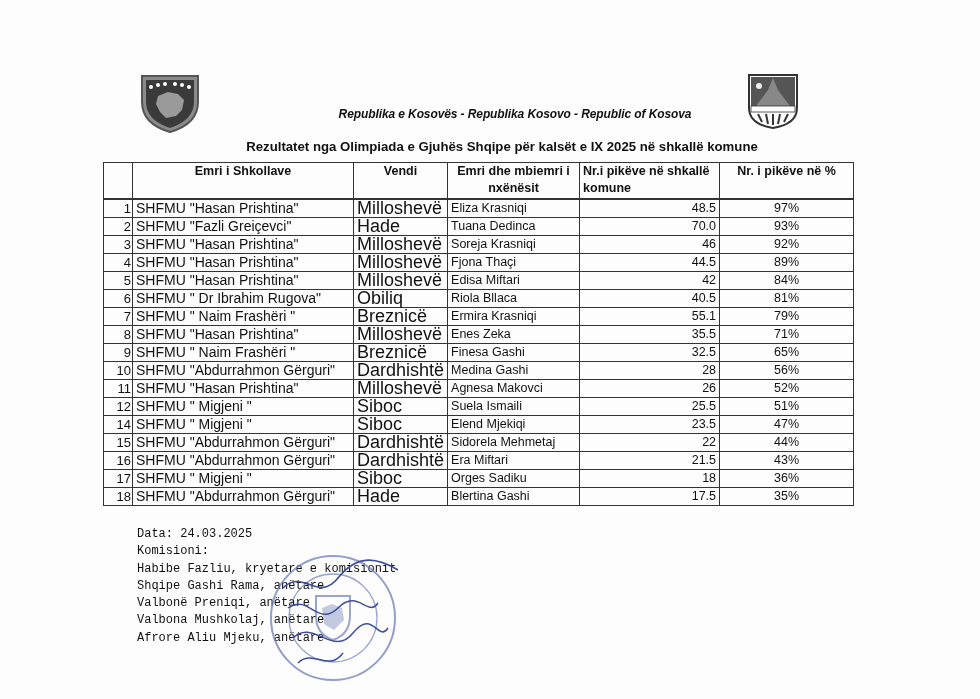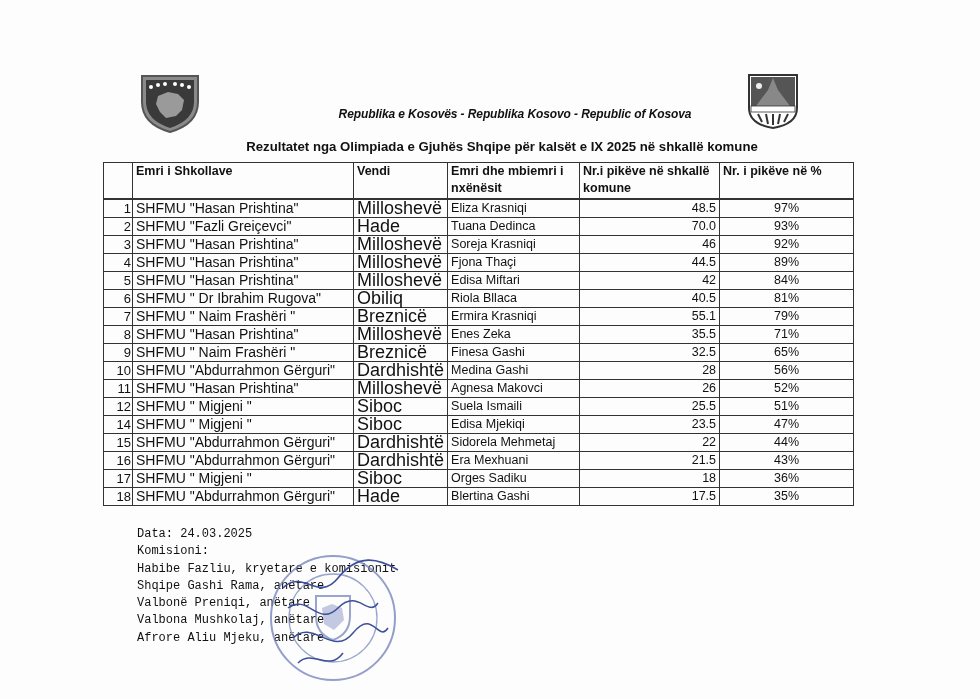--- a/index.html
+++ b/index.html
@@ -19,21 +19,21 @@
     font-weight: bold; font-size: 13.2px; padding-left: 24px; box-sizing: border-box;
   }
   table.results {
     position: absolute; left: 103px; top: 162px; border-collapse: collapse;
     font-size: 13px;
   }
   table.results td, table.results th {
     border: 1px solid #333; padding: 0 3px; height: 17px; line-height: 17px; white-space: nowrap;
   }
   table.results th {
-    font-weight: bold; text-align: left; vertical-align: top; height: 35px; line-height: 17px;
+    font-weight: bold; text-align: center; vertical-align: top; height: 35px; line-height: 17px;
     white-space: normal; font-size: 12.5px;
   }
   .c-num { width: 24px; text-align: right; padding-right: 1px !important; }
   .c-school { width: 214px; font-size: 14px; }
   .c-place { width: 84px; font-size: 18px; }
   .c-student { width: 125px; font-size: 12.5px; }
   .c-points { width: 133px; text-align: right; font-size: 12.5px; }
   .c-pct { width: 127px; text-align: center; font-size: 12.5px; }
   th.c-pct { text-align: left; }
   table.results tr.head { border-bottom: 2px solid #333; }
@@ -181,37 +181,37 @@
         <td class="c-school">SHFMU " Migjeni "</td>
         <td class="c-place">Siboc</td>
         <td class="c-student">Suela Ismaili</td>
         <td class="c-points">25.5</td>
         <td class="c-pct">51%</td>
       </tr>
       <tr>
         <td class="c-num">14</td>
         <td class="c-school">SHFMU " Migjeni "</td>
         <td class="c-place">Siboc</td>
-        <td class="c-student">Edisa Mjekiqi</td>
+        <td class="c-student">Elend Mjekiqi</td>
         <td class="c-points">23.5</td>
         <td class="c-pct">47%</td>
       </tr>
       <tr>
         <td class="c-num">15</td>
         <td class="c-school">SHFMU "Abdurrahmon Gërguri"</td>
         <td class="c-place">Dardhishtë</td>
         <td class="c-student">Sidorela Mehmetaj</td>
         <td class="c-points">22</td>
         <td class="c-pct">44%</td>
       </tr>
       <tr>
         <td class="c-num">16</td>
         <td class="c-school">SHFMU "Abdurrahmon Gërguri"</td>
         <td class="c-place">Dardhishtë</td>
-        <td class="c-student">Era Mexhuani</td>
+        <td class="c-student">Era Miftari</td>
         <td class="c-points">21.5</td>
         <td class="c-pct">43%</td>
       </tr>
       <tr>
         <td class="c-num">17</td>
         <td class="c-school">SHFMU " Migjeni "</td>
         <td class="c-place">Siboc</td>
         <td class="c-student">Orges Sadiku</td>
         <td class="c-points">18</td>
         <td class="c-pct">36%</td>

